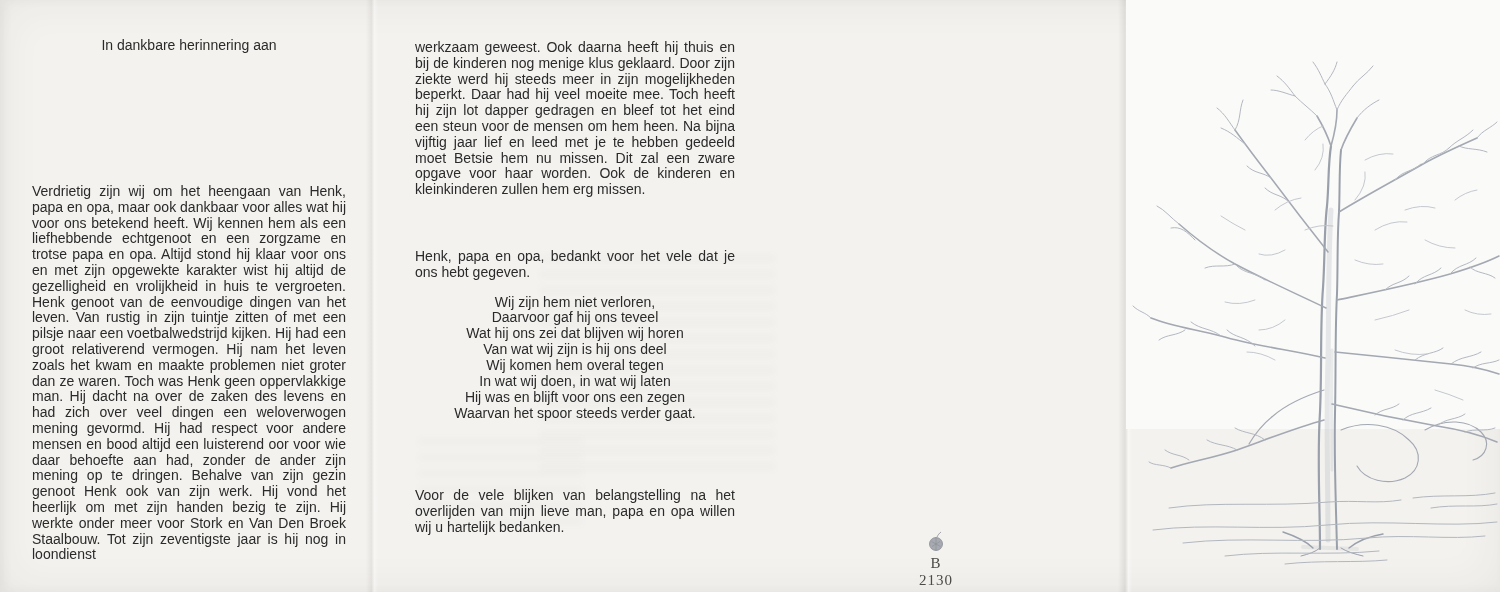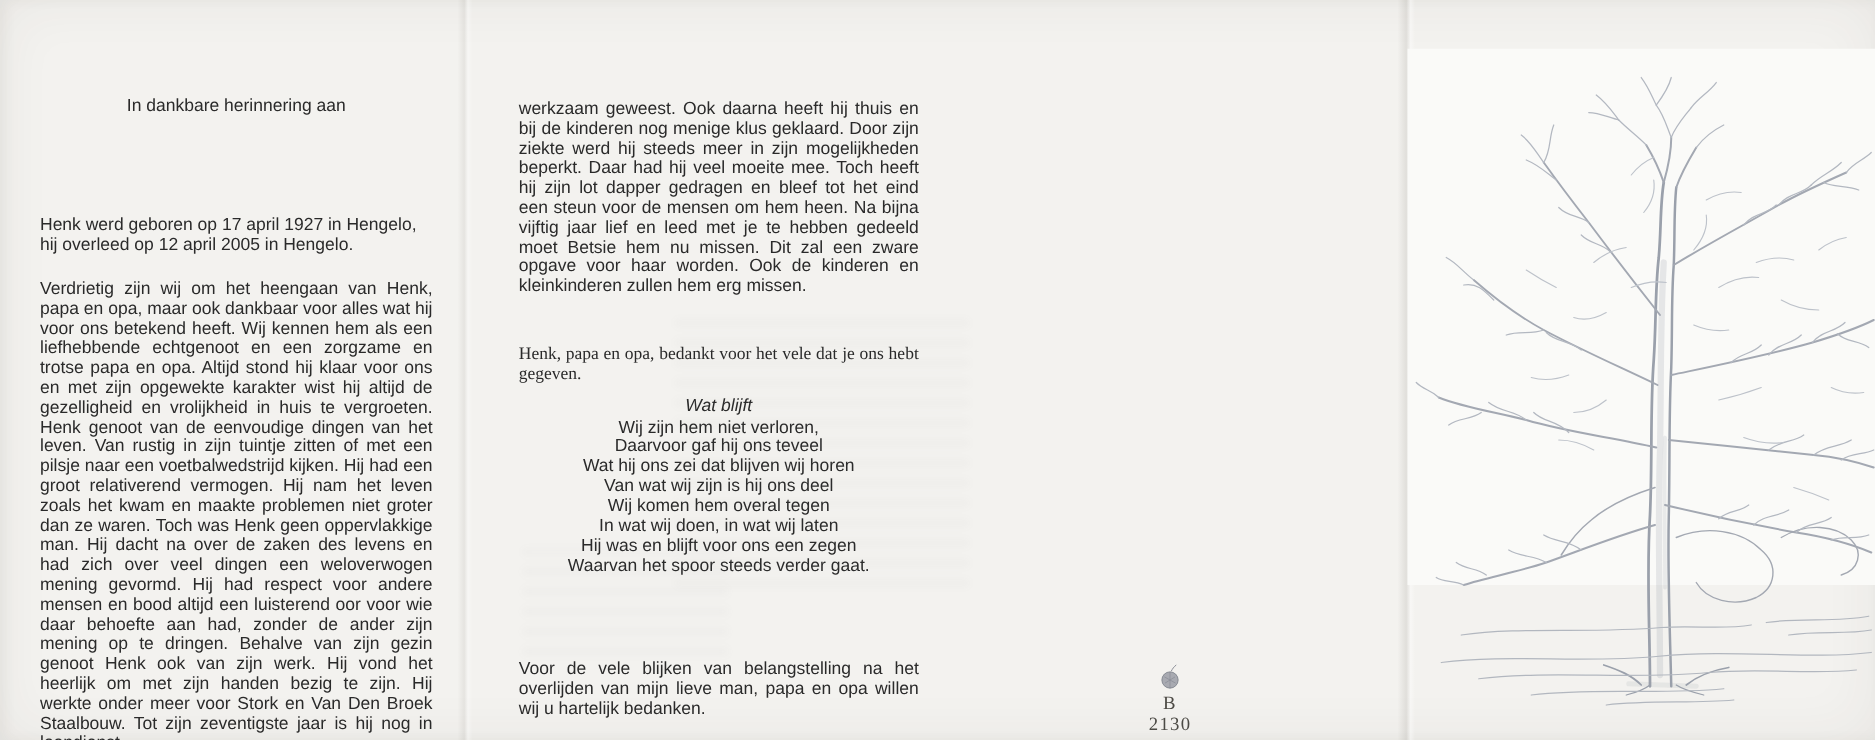--- a/index.html
+++ b/index.html
@@ -9,21 +9,21 @@
     position:relative; width:1500px; height:592px; overflow:hidden;
     background:#f3f2ef;
     font-family:"Liberation Sans", sans-serif;
     color:#2a2a2a;
   }
   .card::before{
     content:""; position:absolute; inset:0; pointer-events:none;
     box-shadow: inset 0 0 46px rgba(60,55,45,0.06), inset 4px 0 10px rgba(60,55,45,0.05);
   }
 
-  .panel { position:absolute; top:0; height:429px;margin-top:39px; }
+  .panel { position:absolute; top:0; height:429px; }
   .panel-left   { left:32px;  width:314px; }
   .panel-middle { left:415px; width:320px; }
   .panel-right-bg { left:1126px; width:374px; background:#fafaf8; }
 
   .crease { position:absolute; top:0; height:592px; pointer-events:none; }
   .crease-1 { left:366px; width:12px;
     background:linear-gradient(90deg, rgba(110,105,95,0) 0%, rgba(110,105,95,0.10) 45%, rgba(255,255,255,0.35) 70%, rgba(110,105,95,0) 100%); }
   .crease-2 { left:1118px; width:14px;
     background:linear-gradient(90deg, rgba(110,105,95,0) 0%, rgba(110,105,95,0.14) 50%, rgba(255,255,255,0.4) 75%, rgba(110,105,95,0) 100%); }
 
@@ -32,21 +32,21 @@
   .para   { text-align:justify; }
   .prelines { white-space:pre-line; }
 
   .intro-line   { top:38px; }
   .deceased-name{ top:69px; font-weight:bold; font-size:14.5px; }
   .relation-line{ top:101px; }
   .dates-block  { top:133px; }
   .body-left    { top:184px; }
 
   .body-continued { top:40px; }
-  .thanks-para    { top:237px;font-family:Liberation Serif, serif; }
+  .thanks-para    { top:249px; }
   .poem-title     { top:278px; font-style:italic; }
   .poem-body      { top:294.5px; line-height:15.9px;text-align:center; }
   .ack-para       { top:488px; }
   .signature      { top:527px; left:122px; right:auto; line-height:18px; text-align:left; }
 
   
   .bleed { position:absolute; pointer-events:none; opacity:0.5; filter:blur(3px); }
   .bleed-1 { left:540px; top:255px; width:235px; height:215px;
     background:repeating-linear-gradient(180deg, rgba(125,125,130,0.07) 0 7px, rgba(0,0,0,0) 7px 16px); }
   .bleed-2 { left:418px; top:438px; width:165px; height:95px;
@@ -59,32 +59,29 @@
 
   .tree-sketch { position:absolute; left:1125px; top:0; width:375px; height:592px; }
 </style>
 </head>
 <body>
 
 <div class="card">
 
   <div class="panel panel-left">
     <div class="block center intro-line">In dankbare herinnering aan</div>
-    <div class="block prelines dates-block">Henk werd geboren op 17 april 1927 in Hengelo,
-hij overleed op 12 april 2005 in Hengelo.</div>
     <div class="block para body-left">Verdrietig zijn wij om het heengaan van Henk, papa en opa, maar ook dankbaar voor alles wat hij voor ons betekend heeft. Wij kennen hem als een liefhebbende echtgenoot en een zorgzame en trotse papa en opa. Altijd stond hij klaar voor ons en met zijn opgewekte karakter wist hij altijd de gezelligheid en vrolijkheid in huis te vergroeten. Henk genoot van de eenvoudige dingen van het leven. Van rustig in zijn tuintje zitten of met een pilsje naar een voetbalwedstrijd kijken. Hij had een groot relativerend vermogen. Hij nam het leven zoals het kwam en maakte problemen niet groter dan ze waren. Toch was Henk geen oppervlakkige man. Hij dacht na over de zaken des levens en had zich over veel dingen een weloverwogen mening gevormd. Hij had respect voor andere mensen en bood altijd een luisterend oor voor wie daar behoefte aan had, zonder de ander zijn mening op te dringen. Behalve van zijn gezin genoot Henk ook van zijn werk. Hij vond het heerlijk om met zijn handen bezig te zijn. Hij werkte onder meer voor Stork en Van Den Broek Staalbouw. Tot zijn zeventigste jaar is hij nog in loondienst</div>
   </div>
 
   <div class="crease crease-1"></div>
   <div class="crease crease-2"></div>
 
   <div class="panel panel-middle">
     <div class="block para body-continued">werkzaam geweest. Ook daarna heeft hij thuis en bij de kinderen nog menige klus geklaard. Door zijn ziekte werd hij steeds meer in zijn mogelijkheden beperkt. Daar had hij veel moeite mee. Toch heeft hij zijn lot dapper gedragen en bleef tot het eind een steun voor de mensen om hem heen. Na bijna vijftig jaar lief en leed met je te hebben gedeeld moet Betsie hem nu missen. Dit zal een zware opgave voor haar worden. Ook de kinderen en kleinkinderen zullen hem erg missen.</div>
     <div class="block para thanks-para">Henk, papa en opa, bedankt voor het vele dat je ons hebt gegeven.</div>
-    <div class="block center poem-title">Wat blijft</div>
     <div class="block center prelines poem-body">Wij zijn hem niet verloren,
 Daarvoor gaf hij ons teveel
 Wat hij ons zei dat blijven wij horen
 Van wat wij zijn is hij ons deel
 Wij komen hem overal tegen
 In wat wij doen, in wat wij laten
 Hij was en blijft voor ons een zegen
 Waarvan het spoor steeds verder gaat.</div>
     <div class="block para ack-para">Voor de vele blijken van belangstelling na het overlijden van mijn lieve man, papa en opa willen wij u hartelijk bedanken.</div>
   </div>

